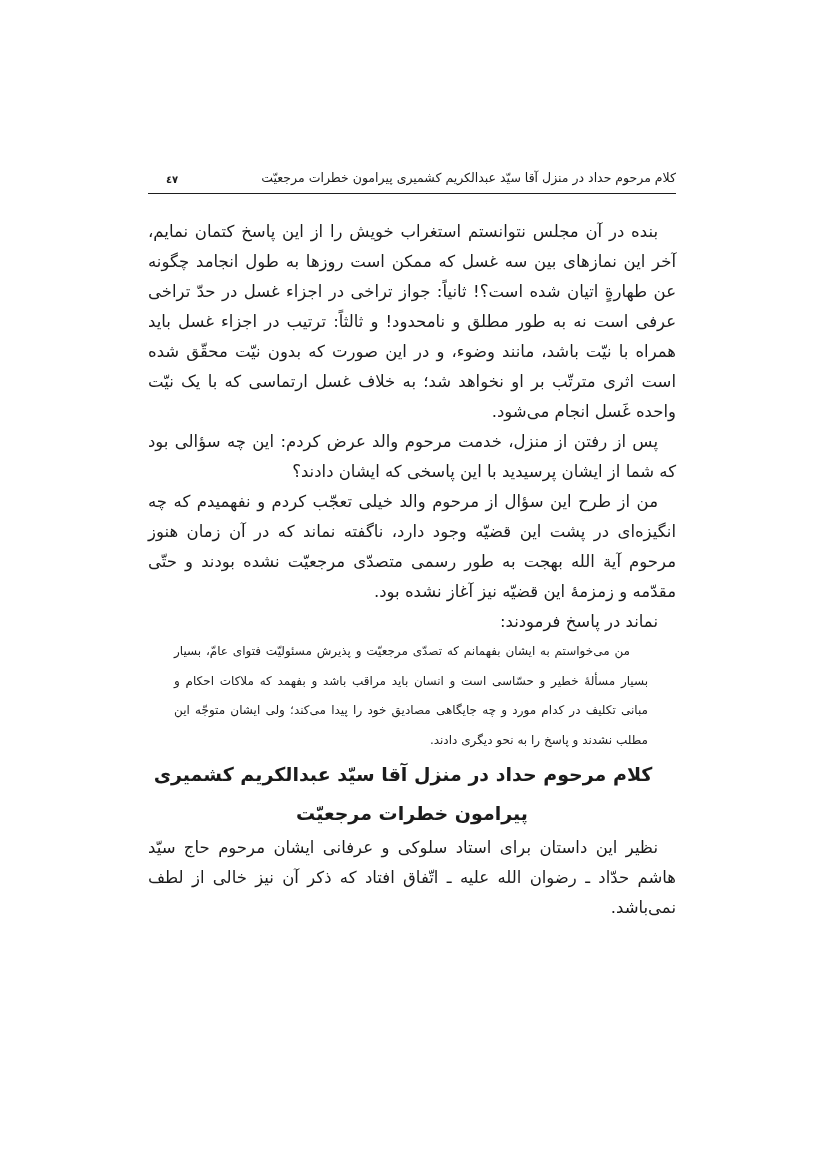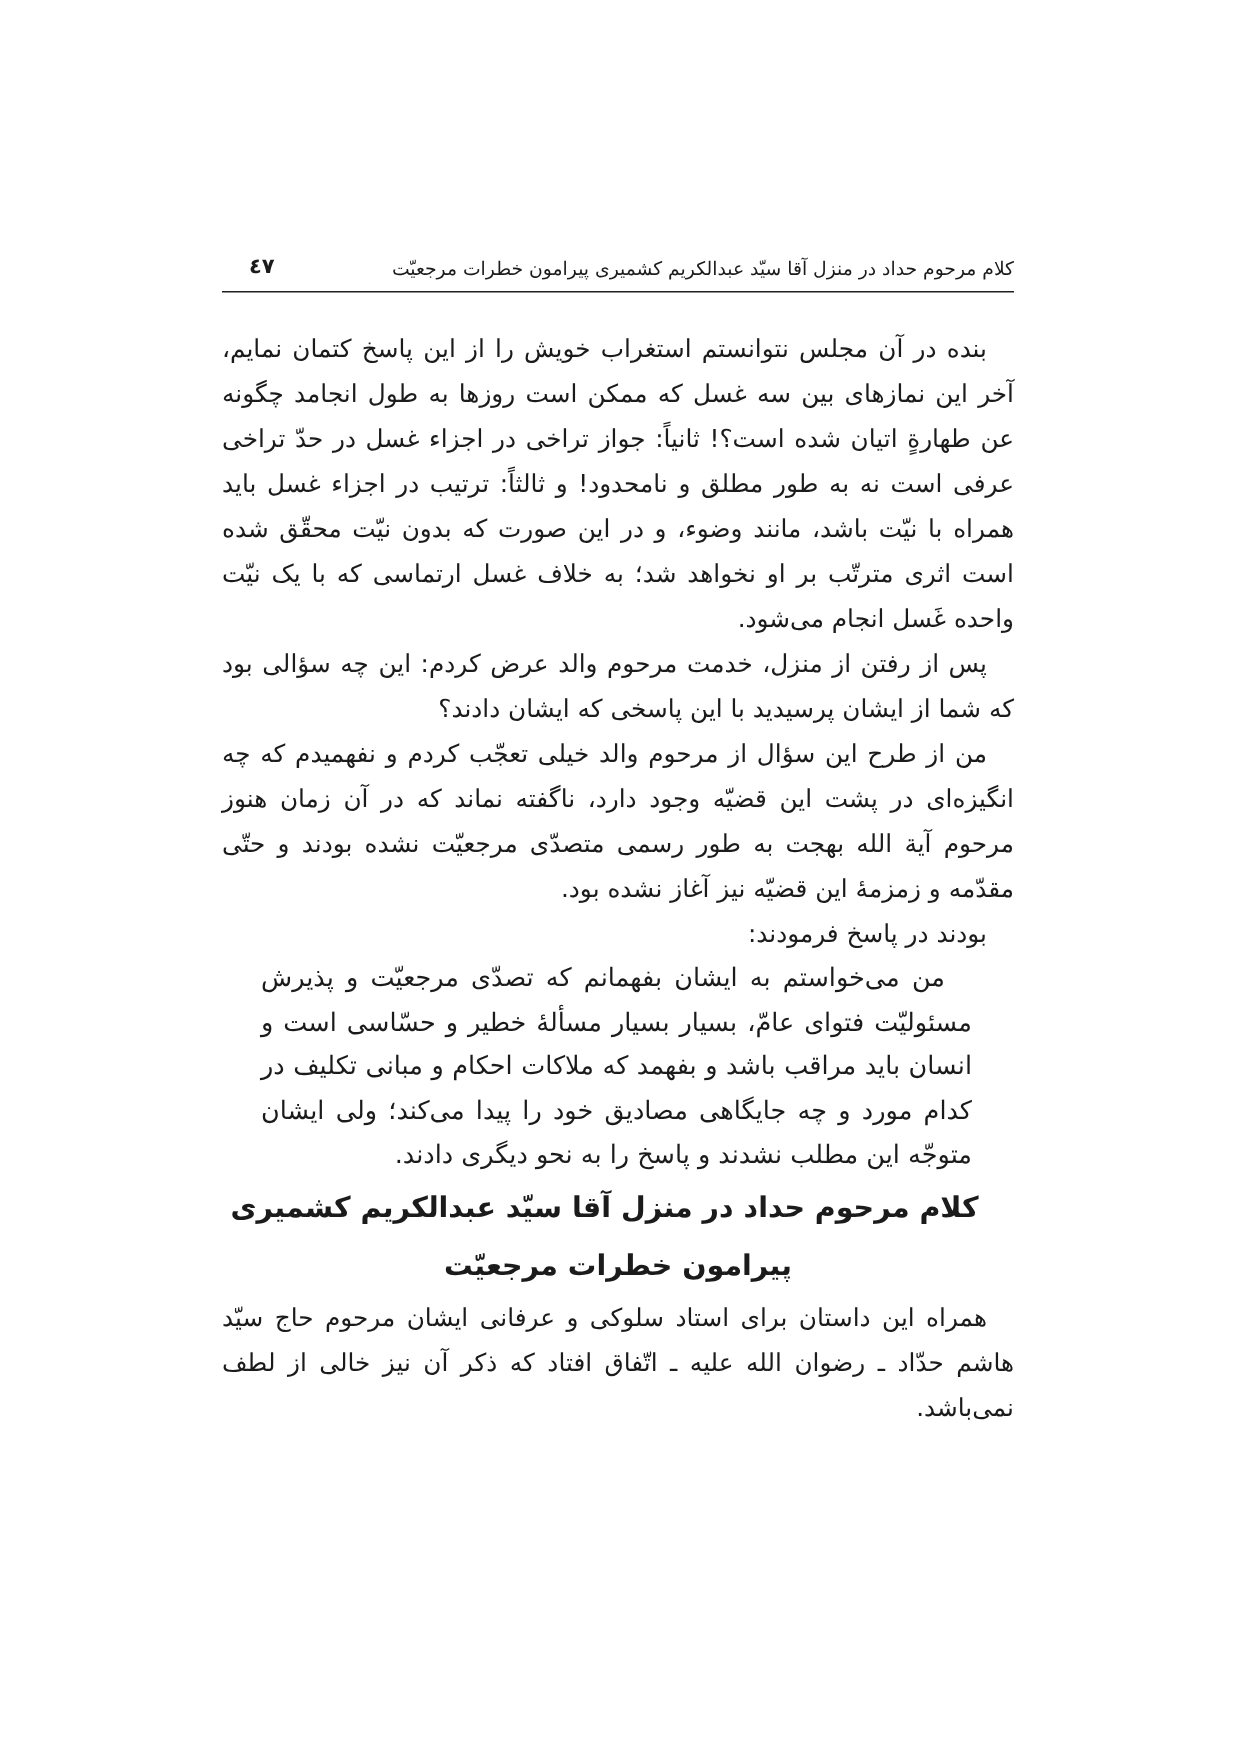--- a/index.html
+++ b/index.html
@@ -27,21 +27,21 @@
     display: flex;
     justify-content: space-between;
     align-items: flex-end;
   }
   .runhead-title {
     font-size: 12.5px;
     letter-spacing: 0;
     white-space: nowrap;
   }
   .runhead-num {
-    font-size: 14px;
+    font-size: 10px;
     font-weight: bold;
     padding-left: 18px;
   }
   .rule {
     border: none;
     border-top: 1.4px solid #1e1e1e;
     margin: 8px 0 0 0;
     height: 0;
   }
   .bodytext {
@@ -50,21 +50,21 @@
     line-height: 30px;
     text-align: justify;
   }
   .bodytext p {
     margin: 0;
     text-indent: 18px;
   }
   .quote {
     margin: 0;
     padding: 0 28px 0 26px;
-    font-size: 17px;
+    font-size: 12px;
     line-height: 29.5px;
     text-align: justify;
     text-indent: 0;
   }
   .section-heading {
     font-weight: bold;
     text-align: center;
     font-size: 19px;
     line-height: 39px;
     margin: 13px 18px 7px 18px;
@@ -81,23 +81,23 @@
       <span class="runhead-title">کلام مرحوم حداد در منزل آقا سیّد عبدالکریم کشمیری پیرامون خطرات مرجعیّت</span>
       <span class="runhead-num">٤٧</span>
     </div>
 
     <hr class="rule">
 
     <div class="bodytext">
       <p>بنده در آن مجلس نتوانستم استغراب خویش را از این پاسخ کتمان نمایم، آخر این نمازهای بین سه غسل که ممکن است روزها به طول انجامد چگونه عن طهارةٍ اتیان شده است؟! ثانیاً: جواز تراخی در اجزاء غسل در حدّ تراخی عرفی است نه به طور مطلق و نامحدود! و ثالثاً: ترتیب در اجزاء غسل باید همراه با نیّت باشد، مانند وضوء، و در این صورت که بدون نیّت محقّق شده است اثری مترتّب بر او نخواهد شد؛ به خلاف غسل ارتماسی که با یک نیّت واحده غَسل انجام می‌شود.</p>
       <p>پس از رفتن از منزل، خدمت مرحوم والد عرض کردم: این چه سؤالی بود که شما از ایشان پرسیدید با این پاسخی که ایشان دادند؟</p>
       <p>من از طرح این سؤال از مرحوم والد خیلی تعجّب کردم و نفهمیدم که چه انگیزه‌ای در پشت این قضیّه وجود دارد، ناگفته نماند که در آن زمان هنوز مرحوم آیة الله بهجت به طور رسمی متصدّی مرجعیّت نشده بودند و حتّی مقدّمه و زمزمهٔ این قضیّه نیز آغاز نشده بود.</p>
-      <p>بودند در پاسخ فرمودند:</p>
+      <p>نماند در پاسخ فرمودند:</p>
 
       <p class="quote">من می‌خواستم به ایشان بفهمانم که تصدّی مرجعیّت و پذیرش مسئولیّت فتوای عامّ، بسیار بسیار مسألهٔ خطیر و حسّاسی است و انسان باید مراقب باشد و بفهمد که ملاکات احکام و مبانی تکلیف در کدام مورد و چه جایگاهی مصادیق خود را پیدا می‌کند؛ ولی ایشان متوجّه این مطلب نشدند و پاسخ را به نحو دیگری دادند.</p>
 
       <p class="section-heading">کلام مرحوم حداد در منزل آقا سیّد عبدالکریم کشمیری پیرامون خطرات مرجعیّت</p>
 
-      <p>همراه این داستان برای استاد سلوکی و عرفانی ایشان مرحوم حاج سیّد هاشم حدّاد ـ رضوان الله علیه ـ اتّفاق افتاد که ذکر آن نیز خالی از لطف نمی‌باشد.</p>
+      <p>نظیر این داستان برای استاد سلوکی و عرفانی ایشان مرحوم حاج سیّد هاشم حدّاد ـ رضوان الله علیه ـ اتّفاق افتاد که ذکر آن نیز خالی از لطف نمی‌باشد.</p>
     </div>
 
   </div>
 </div>
 
 </body></html>

